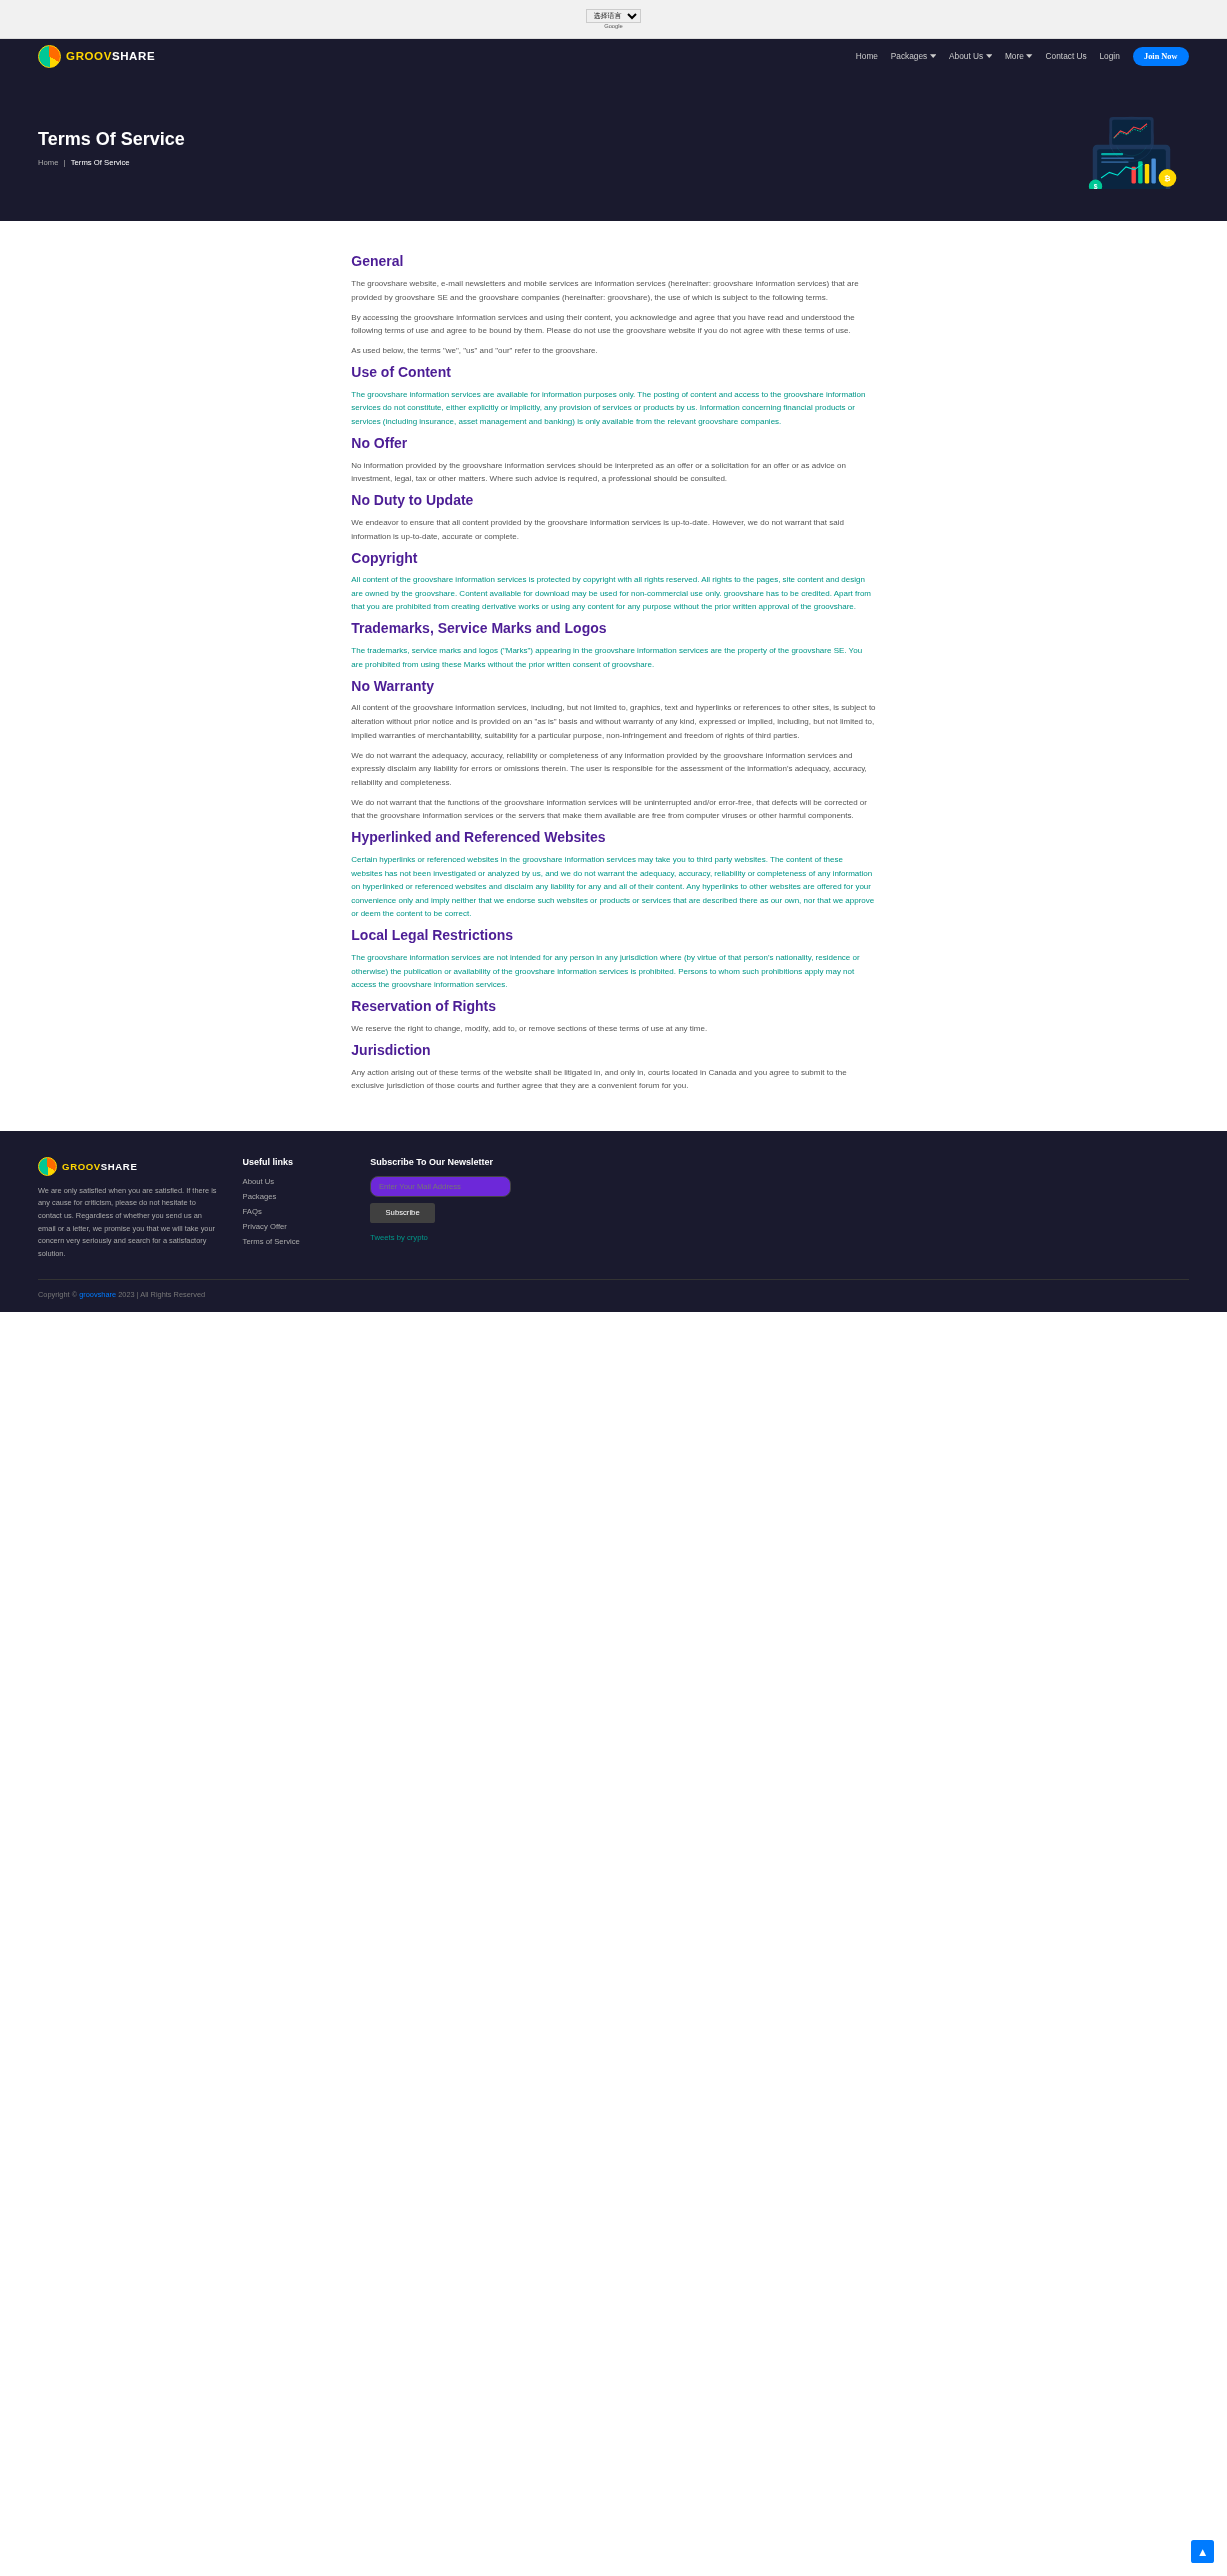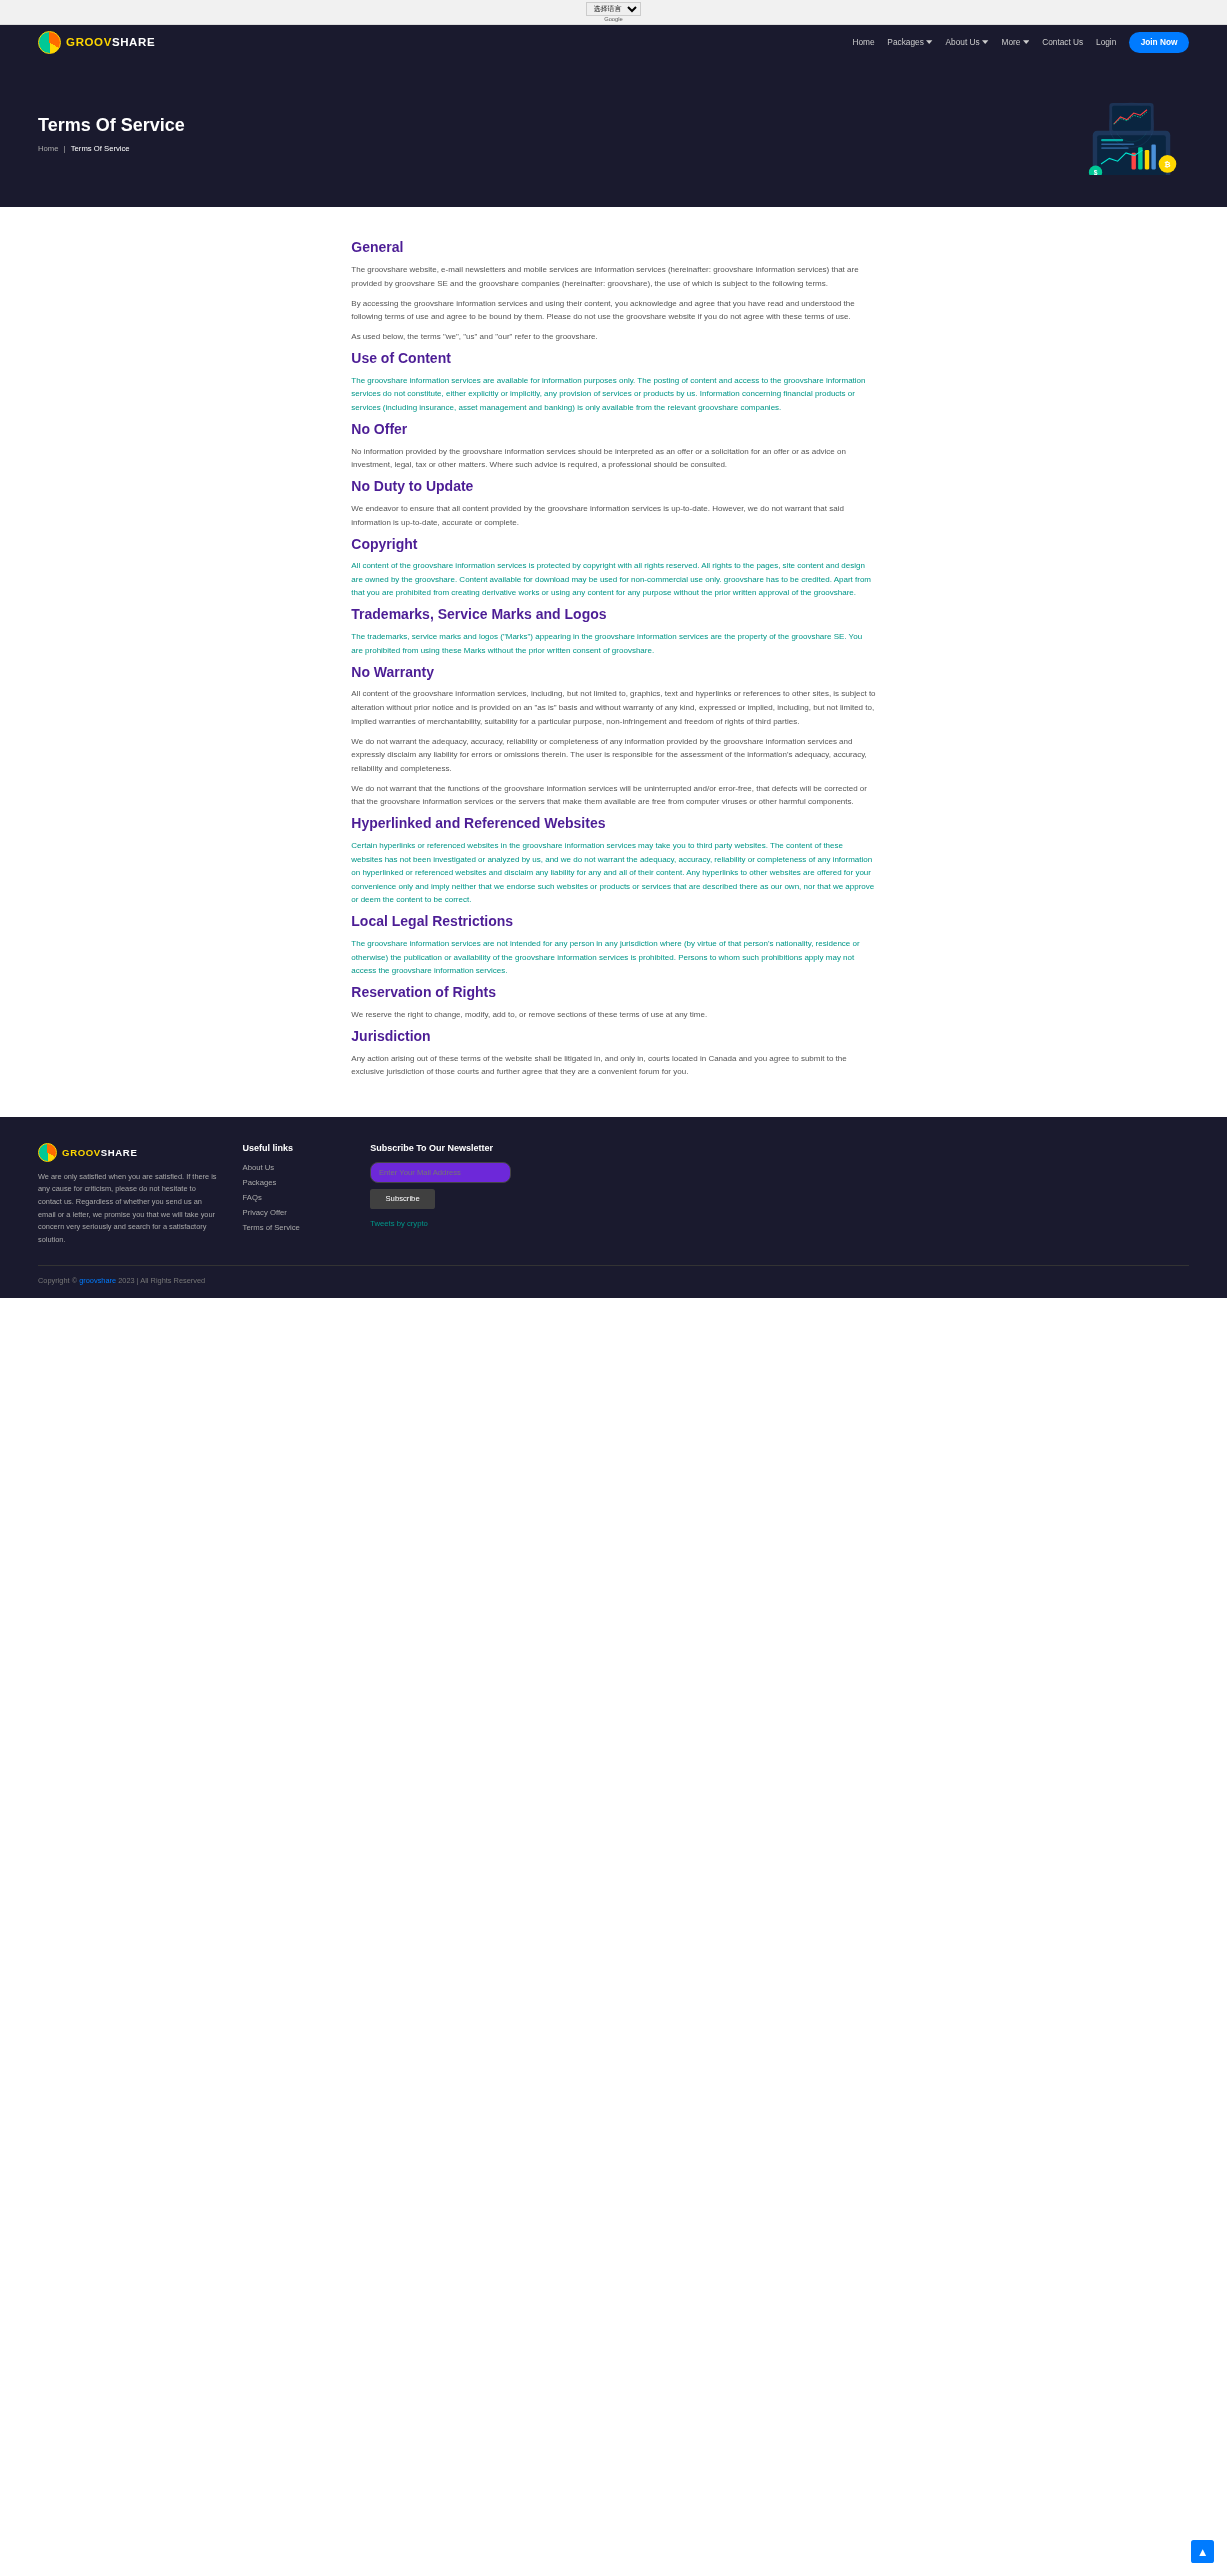--- a/index.html
+++ b/index.html
@@ -2,21 +2,21 @@
 <html style="font-size:10.2px"><head>
   <meta charset="utf-8">
   <style>
     * { margin: 0; padding: 0; box-sizing: border-box; }
     body { font-family: Arial, sans-serif; background: #fff; color: #333; font-size: 8.3px; }
 
     
     .translate-bar {
       background: #f1f1f1;
       text-align: center;
-      padding: 2px;
+      padding: 9px;
       font-size: 7px;
       border-bottom: 0.6px solid #ddd;
     }
     .translate-bar select {
       font-size: 7px;
       padding: 1.3px 2.6px;
       border: 0.6px solid #ccc;
     }
 
     
@@ -71,20 +71,21 @@
       font-size: 8.3px;
     }
     .btn-join {
       background: #007bff;
       color: #fff;
       padding: 5.1px 11.5px;
       border-radius: 12.8px;
       text-decoration: none;
       font-size: 8.3px;
       font-weight: bold;
+      font-family: Liberation Serif, serif;
     }
 
     
     .hero {
       background: #1a1a2e;
       padding: 32px 38px;
       display: flex;
       align-items: center;
       justify-content: space-between;
       min-height: 102px;

